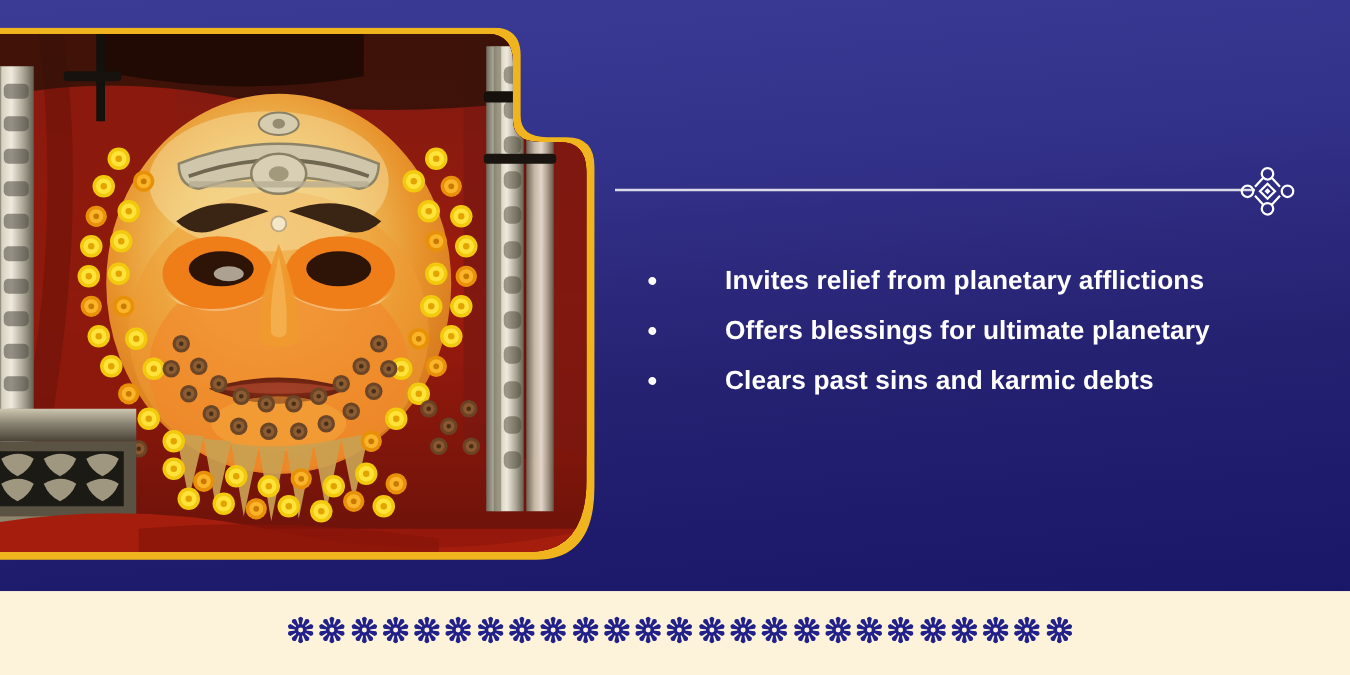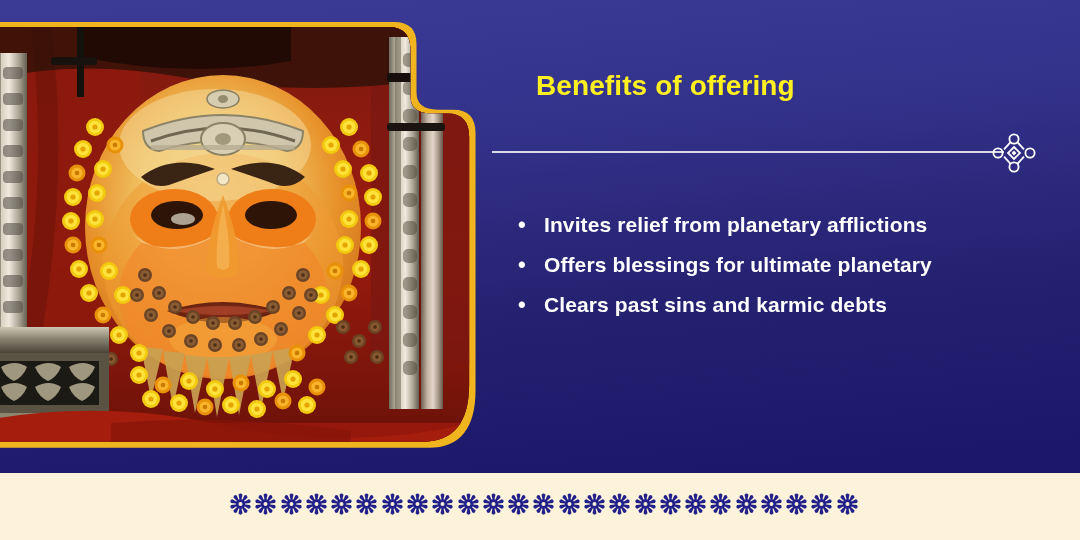--- a/index.html
+++ b/index.html
@@ -87,20 +87,21 @@
   .bullet-dot{
     flex:0 0 auto;
     width:26px;
     text-align:left;
     font-size:22px;
     line-height:40px;
   }
   .bullet-text{
     flex:1 1 auto;
     letter-spacing:0.1px;
+    margin-left:36px;
   }
 </style>
 </head>
 <body>
 
 <div id="slide">
 
   <svg width="0" height="0" style="position:absolute" aria-hidden="true">
     <defs>
 
@@ -379,21 +380,20 @@
           <rect x="-6" y="386" width="124" height="10" fill="#8e856e"></rect>
         </g>
 
         <path d="M0,396 H482 V418 H0 Z" fill="#96180c"></path>
         <path d="M0,392 Q120,372 240,400 Q360,424 482,396 L482,418 H0 Z" fill="#a51e0d"></path>
         <path d="M120,396 Q240,386 360,404 L360,418 H120 Z" fill="#861409" opacity=".7"></path>
       </svg>
     </div>
   </div>
 
-  <div class="title">Benefits of offering</div>
 
   <div class="divider-wrap">
     <div class="divider-line"></div>
     <svg class="divider-orn" viewBox="0 0 44 40">
       <g fill="none" stroke="#ffffff" stroke-width="1.8">
         <circle cx="22" cy="6" r="4.6"></circle>
         <circle cx="22" cy="34" r="4.6"></circle>
         <circle cx="6" cy="20" r="4.6"></circle>
         <circle cx="38" cy="20" r="4.6"></circle>
         <path d="M18.6,9.2 L12.0,16.4 M25.4,9.2 L32.0,16.4 M12.0,23.6 L18.6,30.8 M32.0,23.6 L25.4,30.8"></path>

